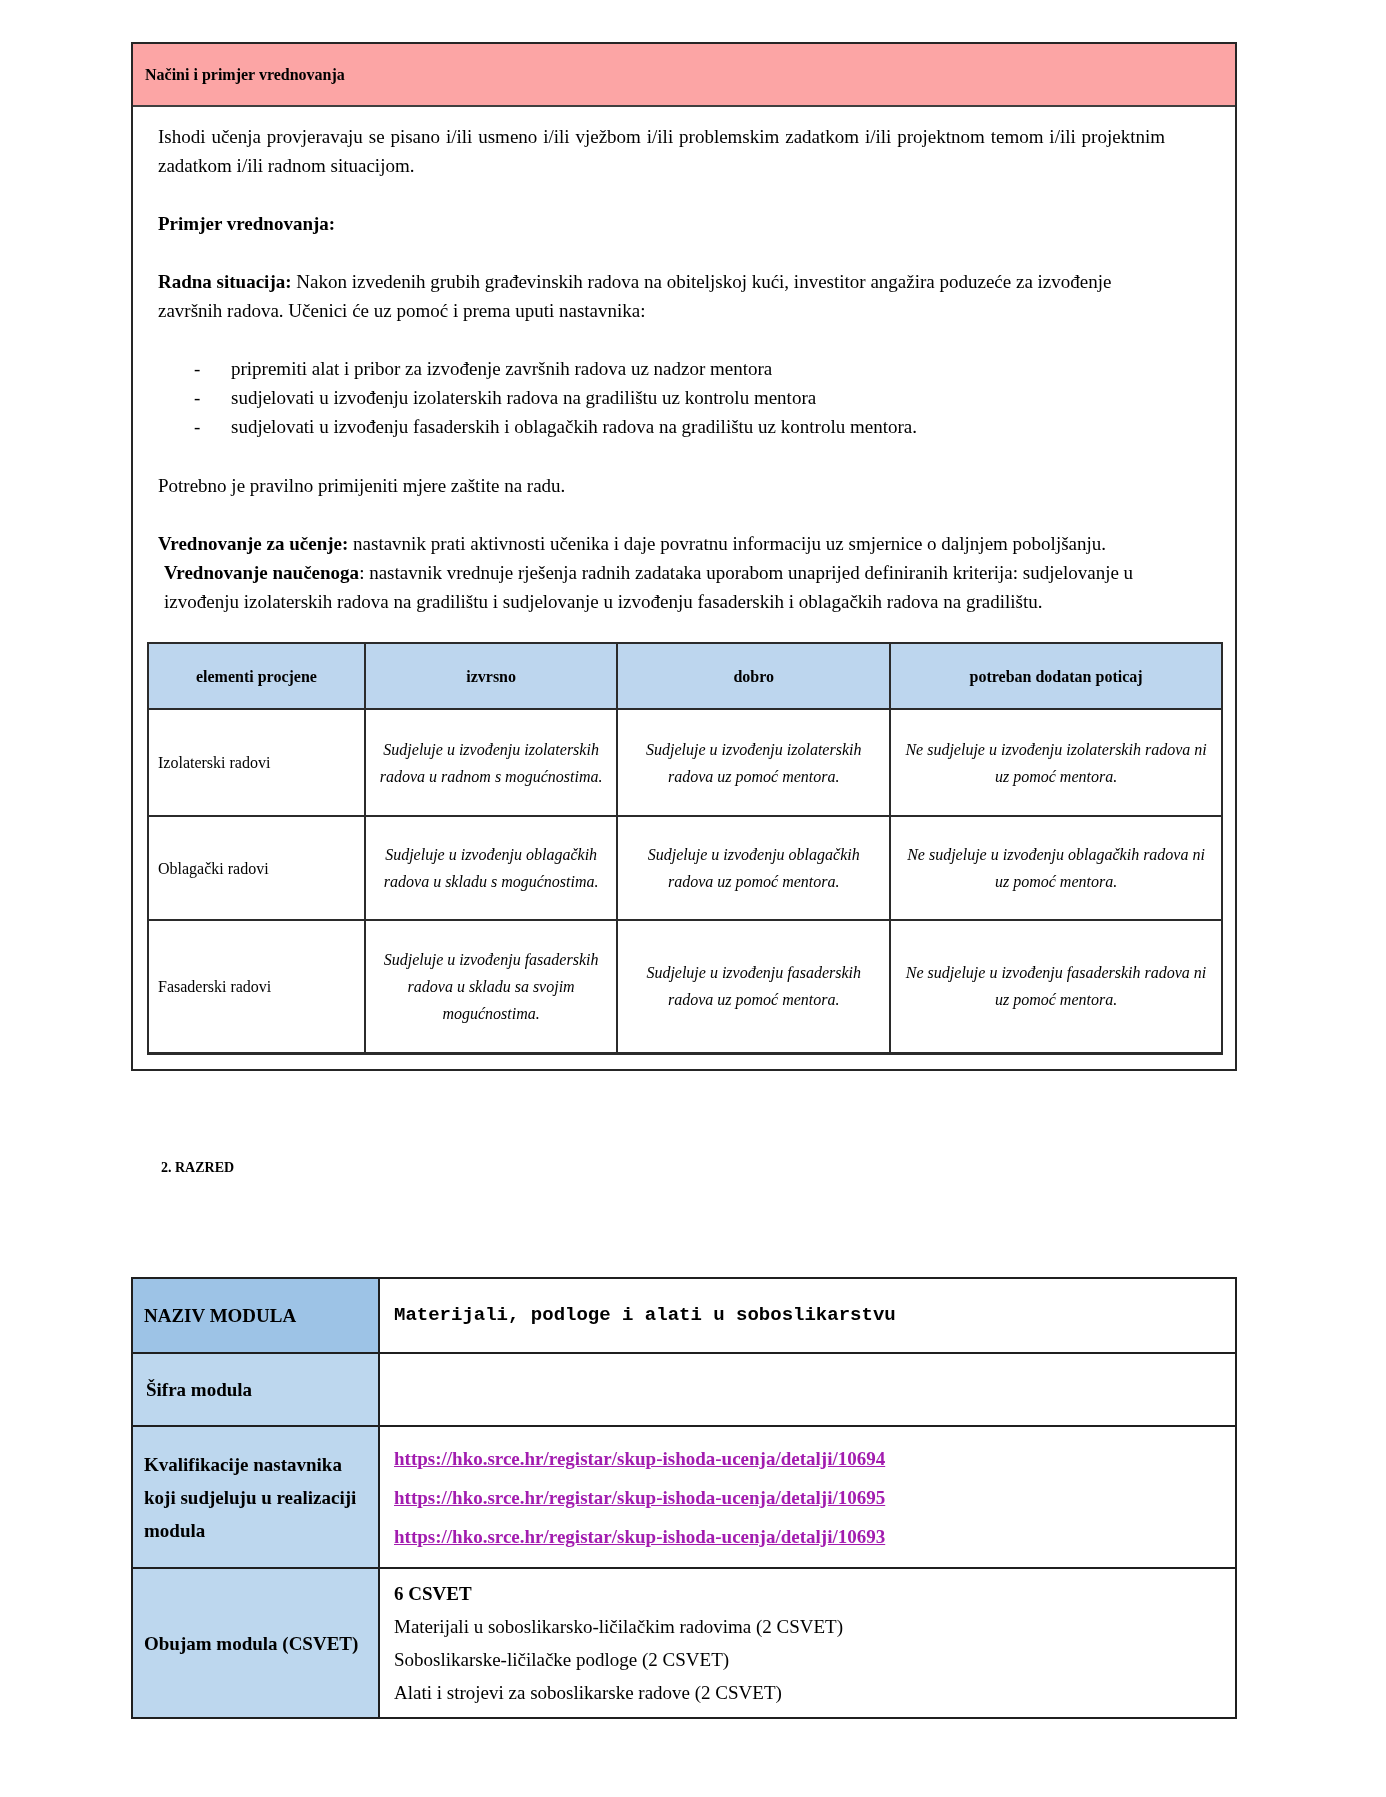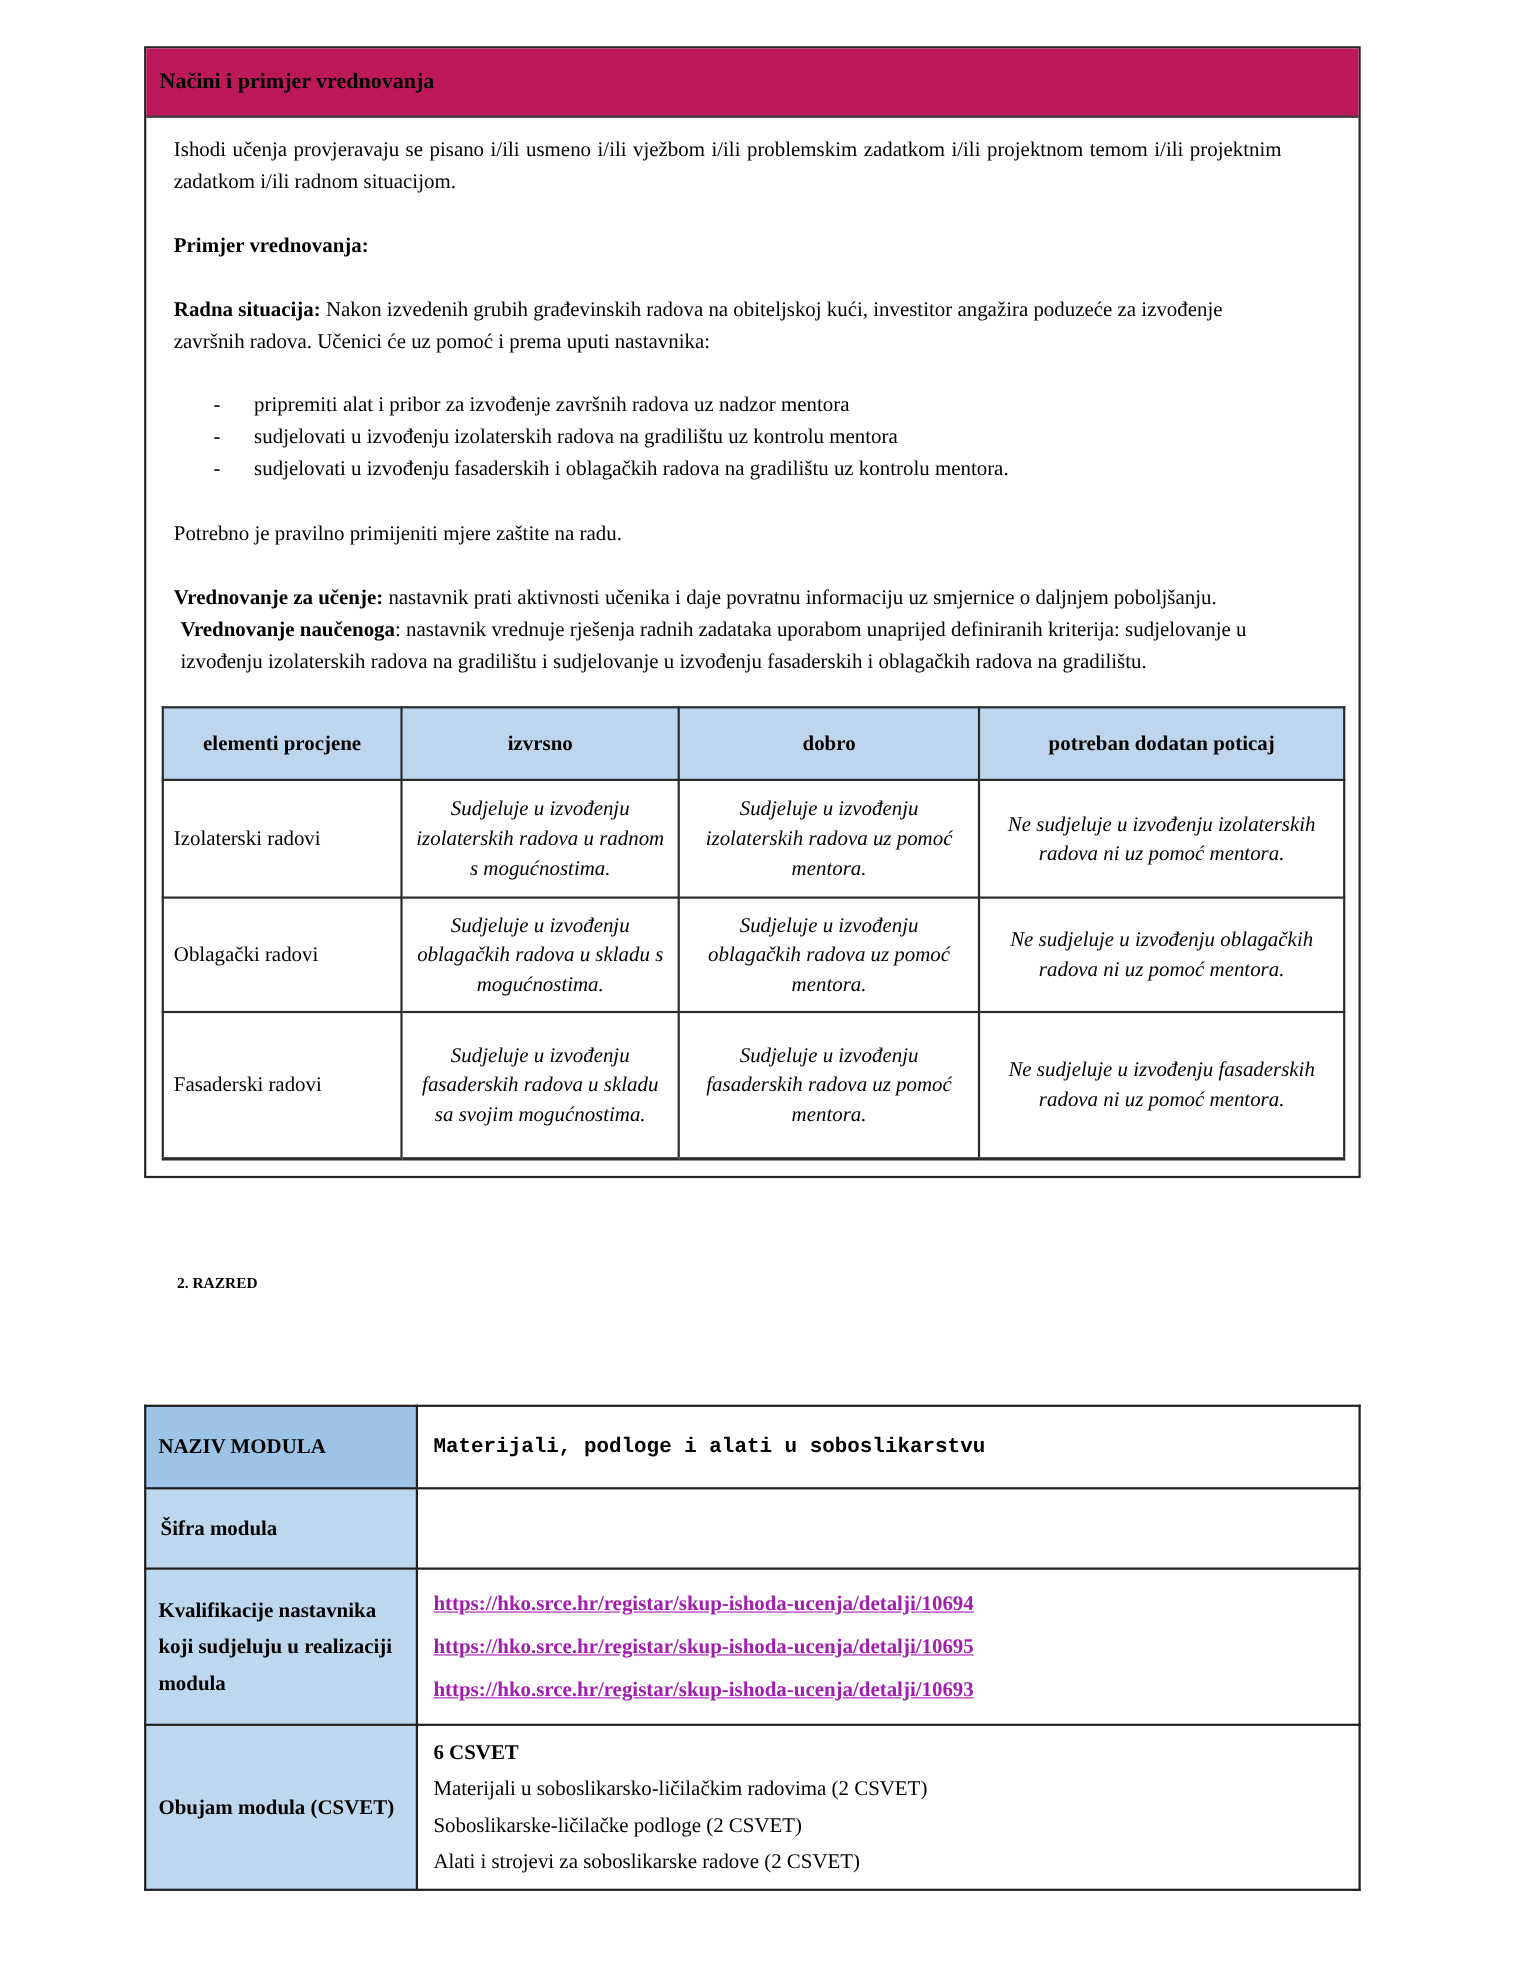--- a/index.html
+++ b/index.html
@@ -12,26 +12,26 @@
   }
   .page { position: relative; width: 1386px; height: 1797px; overflow: hidden; }
 
   
   .eval-table {
     position: absolute; left: 131px; top: 42px; width: 1106px;
     border: 2px solid #262626;
     background: #ffffff;
   }
   .eval-header {
-    background: #be185d;
+    background: #fca5a5;
     border-bottom: 2px solid #404040;
     height: 63px;
     display: flex; align-items: center;
     padding: 16px 12px;
-    font-weight: bold; font-size: 20px;
+    font-weight: bold; font-size: 16px;
   }
   .eval-body {
     padding: 15px 12px 14px 14px;
     font-size: 19px; line-height: 29px;
   }
   .para { margin: 0 58px 29px 11px; }
   .para.justify { text-align: justify; }
   .para.bold { font-weight: bold; }
   .para.tight { margin-bottom: 0; }
   .para.last { margin-bottom: 26px; margin-left: 17px; }
@@ -40,21 +40,21 @@
   .bullet-marker { width: 37px; flex: 0 0 37px; }
 
   
   table.rubric {
     width: 100%;
     border-collapse: collapse;
     table-layout: fixed;
   }
   table.rubric th, table.rubric td {
     border: 2px solid #2b2b2b;
-    font-size: 19px;
+    font-size: 16px;
     line-height: 27px;
   }
   table.rubric tr:last-child td { border-bottom-width: 3px; }
   table.rubric th {
     background: #bdd6ee;
     font-weight: bold;
     text-align: center;
     padding: 6px 8px;
     height: 66px;
   }

